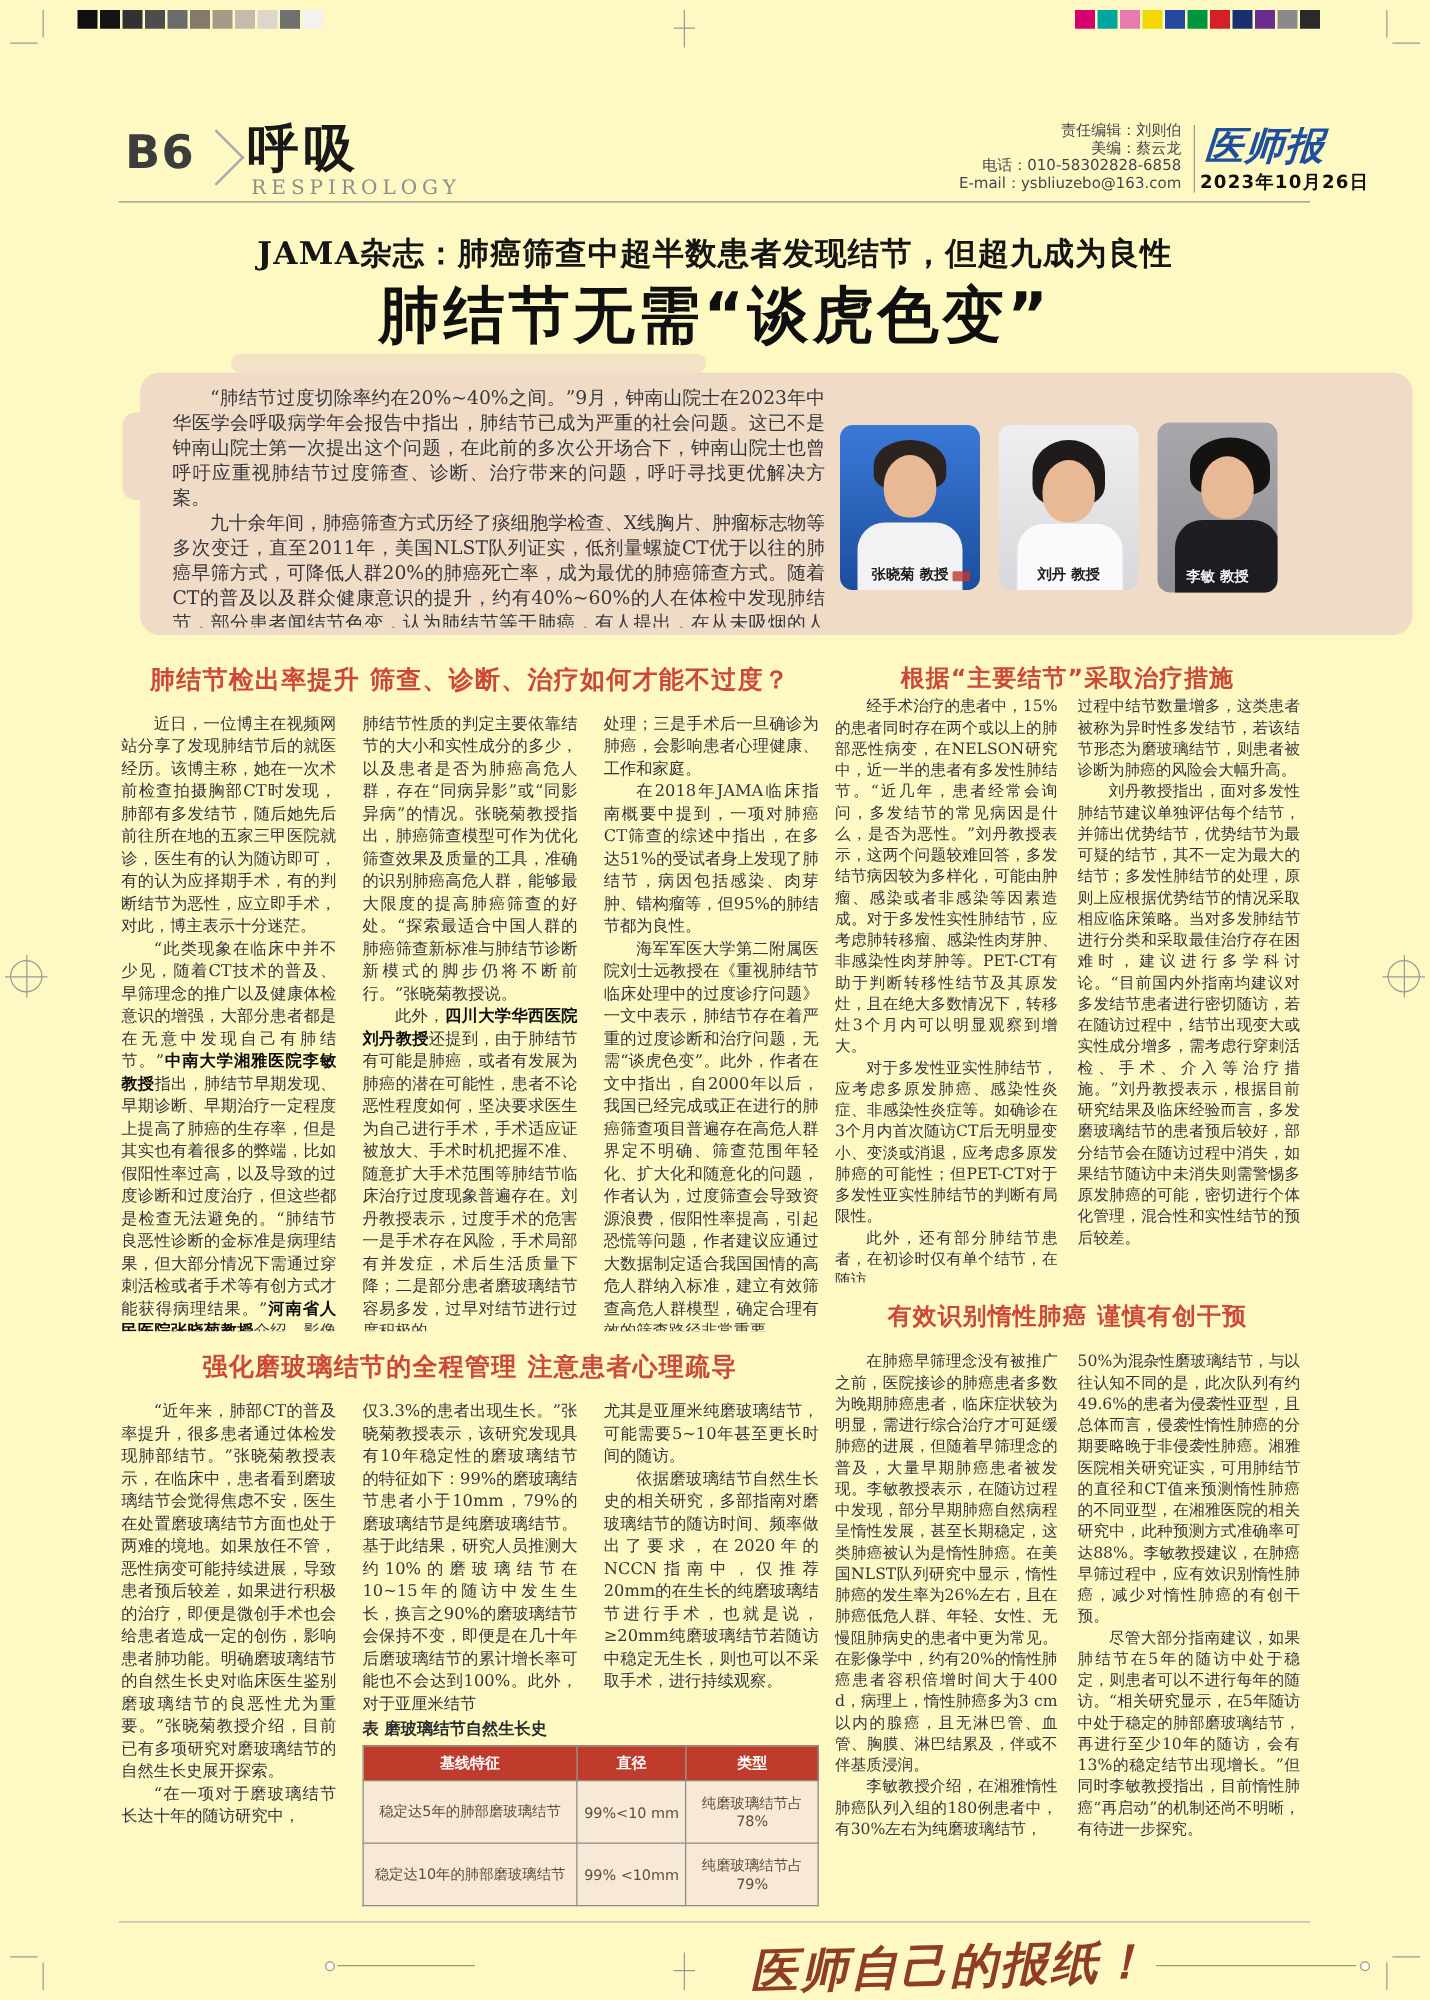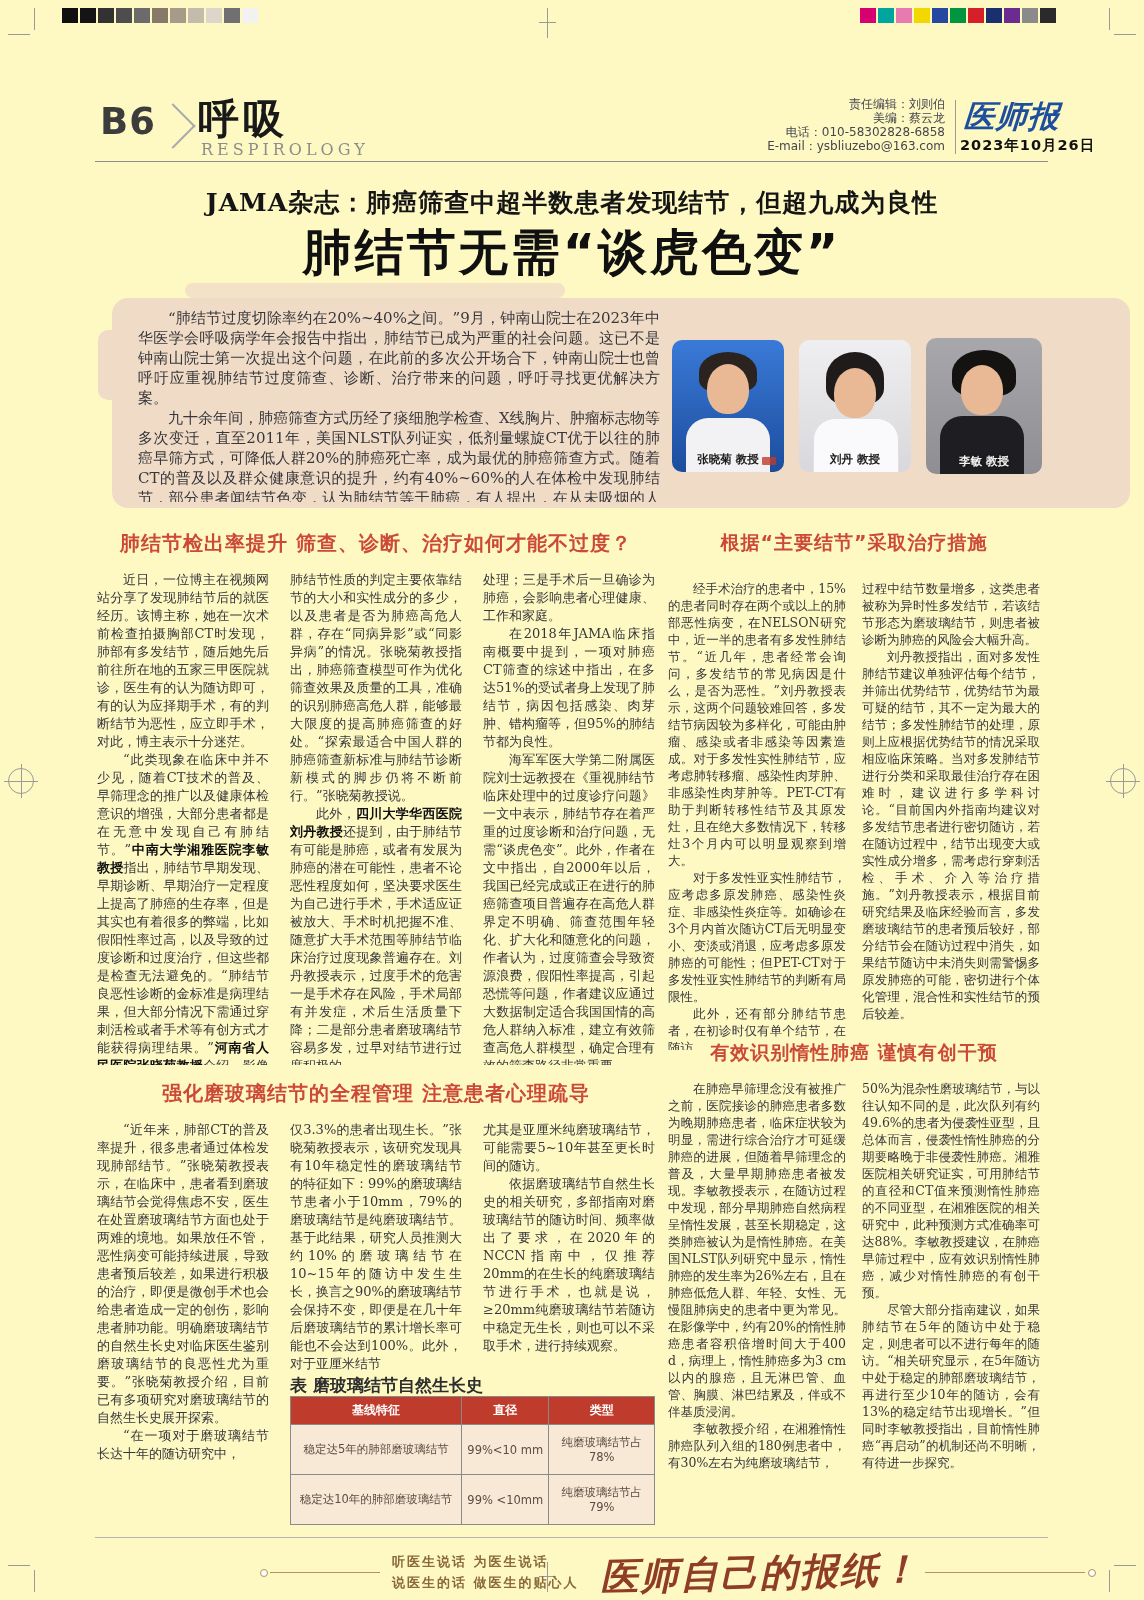--- a/index.html
+++ b/index.html
@@ -57,21 +57,21 @@
   .col{overflow:hidden;font-family:"DejaVu Serif",serif;}
   .left .col{width:172px;font-size:13px;line-height:18px;}
   .left .cols{gap:21px;}
   .right .col{width:178px;font-size:12.5px;line-height:17px;}
   .right .cols{gap:16px;}
   .para{margin:0;text-align:justify;color:#36363b;}
   .para.ind{text-indent:2em;}
   .para b{font-family:"DejaVu Sans",sans-serif;color:#0e0e0e;}
 
   
-  .tblcap{font-size:17px;font-weight:bold;color:#2d2d2d;}
+  .tblcap{font-size:13px;font-weight:bold;color:#2d2d2d;}
   table.gg{border-collapse:collapse;width:365px;border-radius:23px;}
   table.gg th{background:#bf3b2c;color:#fff;font-size:12px;font-weight:bold;padding:5px 2px;border:1px solid #8a8a8a;}
   table.gg td{background:#f7e9d6;color:#5d4c42;font-size:11.5px;text-align:center;padding:10px 2px;border:1px solid #8a8a8a;}
 
   
   .slogan{font-size:13px;font-weight:bold;color:#8a6a3a;letter-spacing:2px;line-height:21px;white-space:nowrap;}
   .callig{font-size:38px;font-weight:900;font-style:italic;color:#8f3d26;
           font-family:"DejaVu Serif",serif;letter-spacing:2px;transform:rotate(-1.5deg);white-space:nowrap;}
   .fline{height:1px;background:#b29263;}
   .fdot{width:6px;height:6px;border:1px solid #b29263;border-radius:50%;background:#fdfdfa;}
@@ -162,21 +162,21 @@
     <div class="ph-body" style="background:#f2f2f4"></div>
     <span class="cap">张晓菊 教授</span>
     <span class="seal"></span>
   </div>
   <div class="abs photo" style="left:799px;top:340px;background:linear-gradient(#efeff1,#d8d8dc)">
     <div class="ph-hair" style="background:#1e1b1a;height:52px"></div>
     <div class="ph-head" style="top:28px"></div>
     <div class="ph-body" style="background:#fafafc;border:1px solid #e0e0e0"></div>
     <span class="cap">刘丹 教授</span>
   </div>
-  <div class="abs photo" style="left:926px;top:338px;width:116px;height:136px;background:linear-gradient(#a8a8ac,#8e8e93)">
+  <div class="abs photo" style="left:926px;top:338px;width:96px;height:136px;background:linear-gradient(#a8a8ac,#8e8e93)">
     <div class="ph-hair" style="background:#17514;background:#141312;width:64px;left:26px;height:46px"></div>
     <div class="ph-head" style="top:27px"></div>
     <div class="ph-body" style="background:#1d1d22"></div>
     <span class="cap" style="color:#f2f2f2;text-shadow:0 0 3px rgba(0,0,0,.6)">李敏 教授</span>
   </div>
 
   <div class="abs left" style="left:97px;top:530px;width:558px">
     <div class="shead">肺结节检出率提升  筛查、诊断、治疗如何才能不过度？</div>
     <div class="cols" style="margin-top:14px">
       <div class="col" style="height:494px">
@@ -227,21 +227,21 @@
     <tr>
       <td>稳定达10年的肺部磨玻璃结节</td>
       <td>99% &lt;10mm</td>
       <td>纯磨玻璃结节占79%</td>
     </tr>
   </tbody>
     </table>
 
   <div class="abs right" style="left:668px;top:530px;width:372px">
     <div class="shead" style="font-size:19px">根据“主要结节”采取治疗措施</div>
-    <div class="cols" style="margin-top:24px">
+    <div class="cols" style="margin-top:0">
       <div class="col" style="height:470px">
           <p class="para ind">经手术治疗的患者中，15%的患者同时存在两个或以上的肺部恶性病变，在NELSON研究中，近一半的患者有多发性肺结节。“近几年，患者经常会询问，多发结节的常见病因是什么，是否为恶性。”刘丹教授表示，这两个问题较难回答，多发结节病因较为多样化，可能由肿瘤、感染或者非感染等因素造成。对于多发性实性肺结节，应考虑肺转移瘤、感染性肉芽肿、非感染性肉芽肿等。PET-CT有助于判断转移性结节及其原发灶，且在绝大多数情况下，转移灶3个月内可以明显观察到增大。</p>
           <p class="para ind">对于多发性亚实性肺结节，应考虑多原发肺癌、感染性炎症、非感染性炎症等。如确诊在3个月内首次随访CT后无明显变小、变淡或消退，应考虑多原发肺癌的可能性；但PET-CT对于多发性亚实性肺结节的判断有局限性。</p>
           <p class="para ind">此外，还有部分肺结节患者，在初诊时仅有单个结节，在随访</p>
         </div>
       <div class="col" style="height:470px">
           <p class="para">过程中结节数量增多，这类患者被称为异时性多发结节，若该结节形态为磨玻璃结节，则患者被诊断为肺癌的风险会大幅升高。</p>
           <p class="para ind">刘丹教授指出，面对多发性肺结节建议单独评估每个结节，并筛出优势结节，优势结节为最可疑的结节，其不一定为最大的结节；多发性肺结节的处理，原则上应根据优势结节的情况采取相应临床策略。当对多发肺结节进行分类和采取最佳治疗存在困难时，建议进行多学科讨论。“目前国内外指南均建议对多发结节患者进行密切随访，若在随访过程中，结节出现变大或实性成分增多，需考虑行穿刺活检、手术、介入等治疗措施。”刘丹教授表示，根据目前研究结果及临床经验而言，多发磨玻璃结节的患者预后较好，部分结节会在随访过程中消失，如果结节随访中未消失则需警惕多原发肺癌的可能，密切进行个体化管理，混合性和实性结节的预后较差。</p>
         </div>
     </div>
@@ -257,21 +257,17 @@
       <div class="col" style="height:452px">
           <p class="para">50%为混杂性磨玻璃结节，与以往认知不同的是，此次队列有约49.6%的患者为侵袭性亚型，且总体而言，侵袭性惰性肺癌的分期要略晚于非侵袭性肺癌。湘雅医院相关研究证实，可用肺结节的直径和CT值来预测惰性肺癌的不同亚型，在湘雅医院的相关研究中，此种预测方式准确率可达88%。李敏教授建议，在肺癌早筛过程中，应有效识别惰性肺癌，减少对惰性肺癌的有创干预。</p>
           <p class="para ind">尽管大部分指南建议，如果肺结节在5年的随访中处于稳定，则患者可以不进行每年的随访。“相关研究显示，在5年随访中处于稳定的肺部磨玻璃结节，再进行至少10年的随访，会有13%的稳定结节出现增长。”但同时李敏教授指出，目前惰性肺癌“再启动”的机制还尚不明晰，有待进一步探究。</p>
         </div>
     </div>
   </div>
 
   <div class="abs hrule" style="left:95px;top:1537px;width:953px;background:#b5b5b5"></div>
   <div class="abs fdot" style="left:260px;top:1569px"></div>
   <div class="abs fline" style="left:270px;top:1572px;width:110px"></div>
-  <div class="abs slogan" style="left:392px;top:1551px">
-    <span>听医生说话  为医生说话</span><br>
-    <span>说医生的话  做医生的贴心人</span>
-  </div>
   <div class="abs callig" style="left:600px;top:1548px">医师自己的报纸！</div>
   <div class="abs fline" style="left:925px;top:1572px;width:160px"></div>
   <div class="abs fdot" style="left:1088px;top:1569px"></div>
 
 </div>
 
 </body></html>

